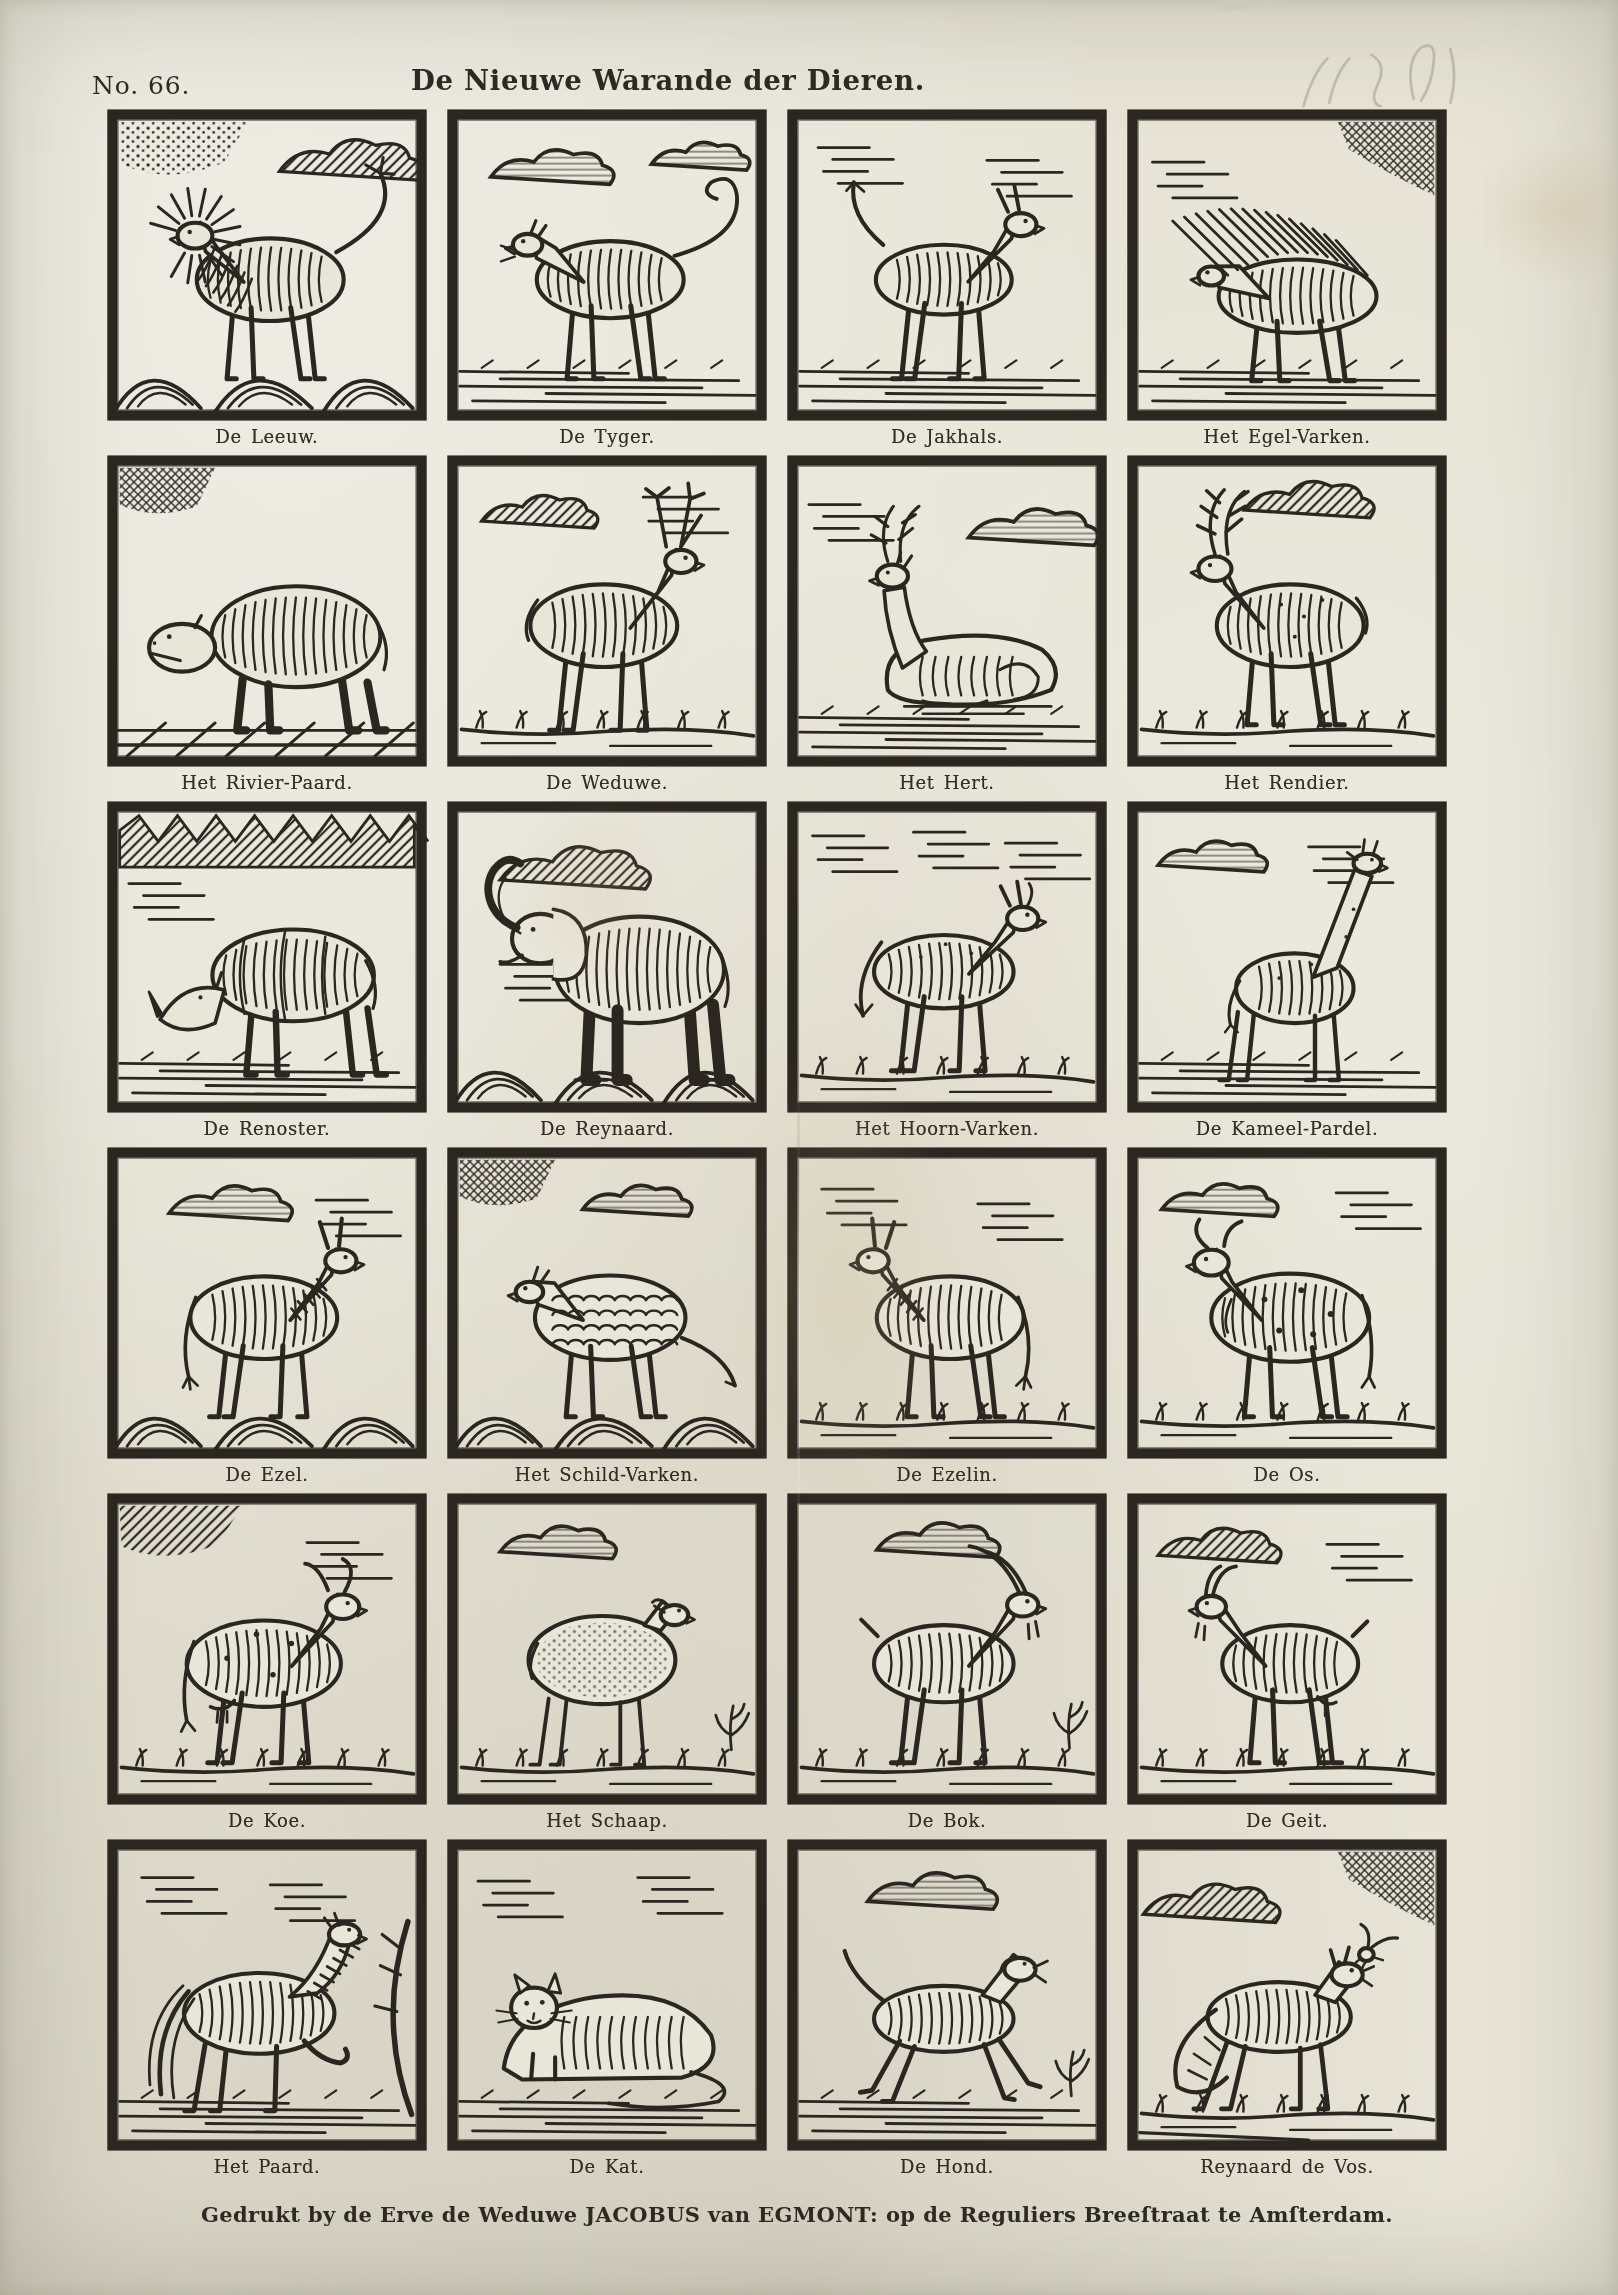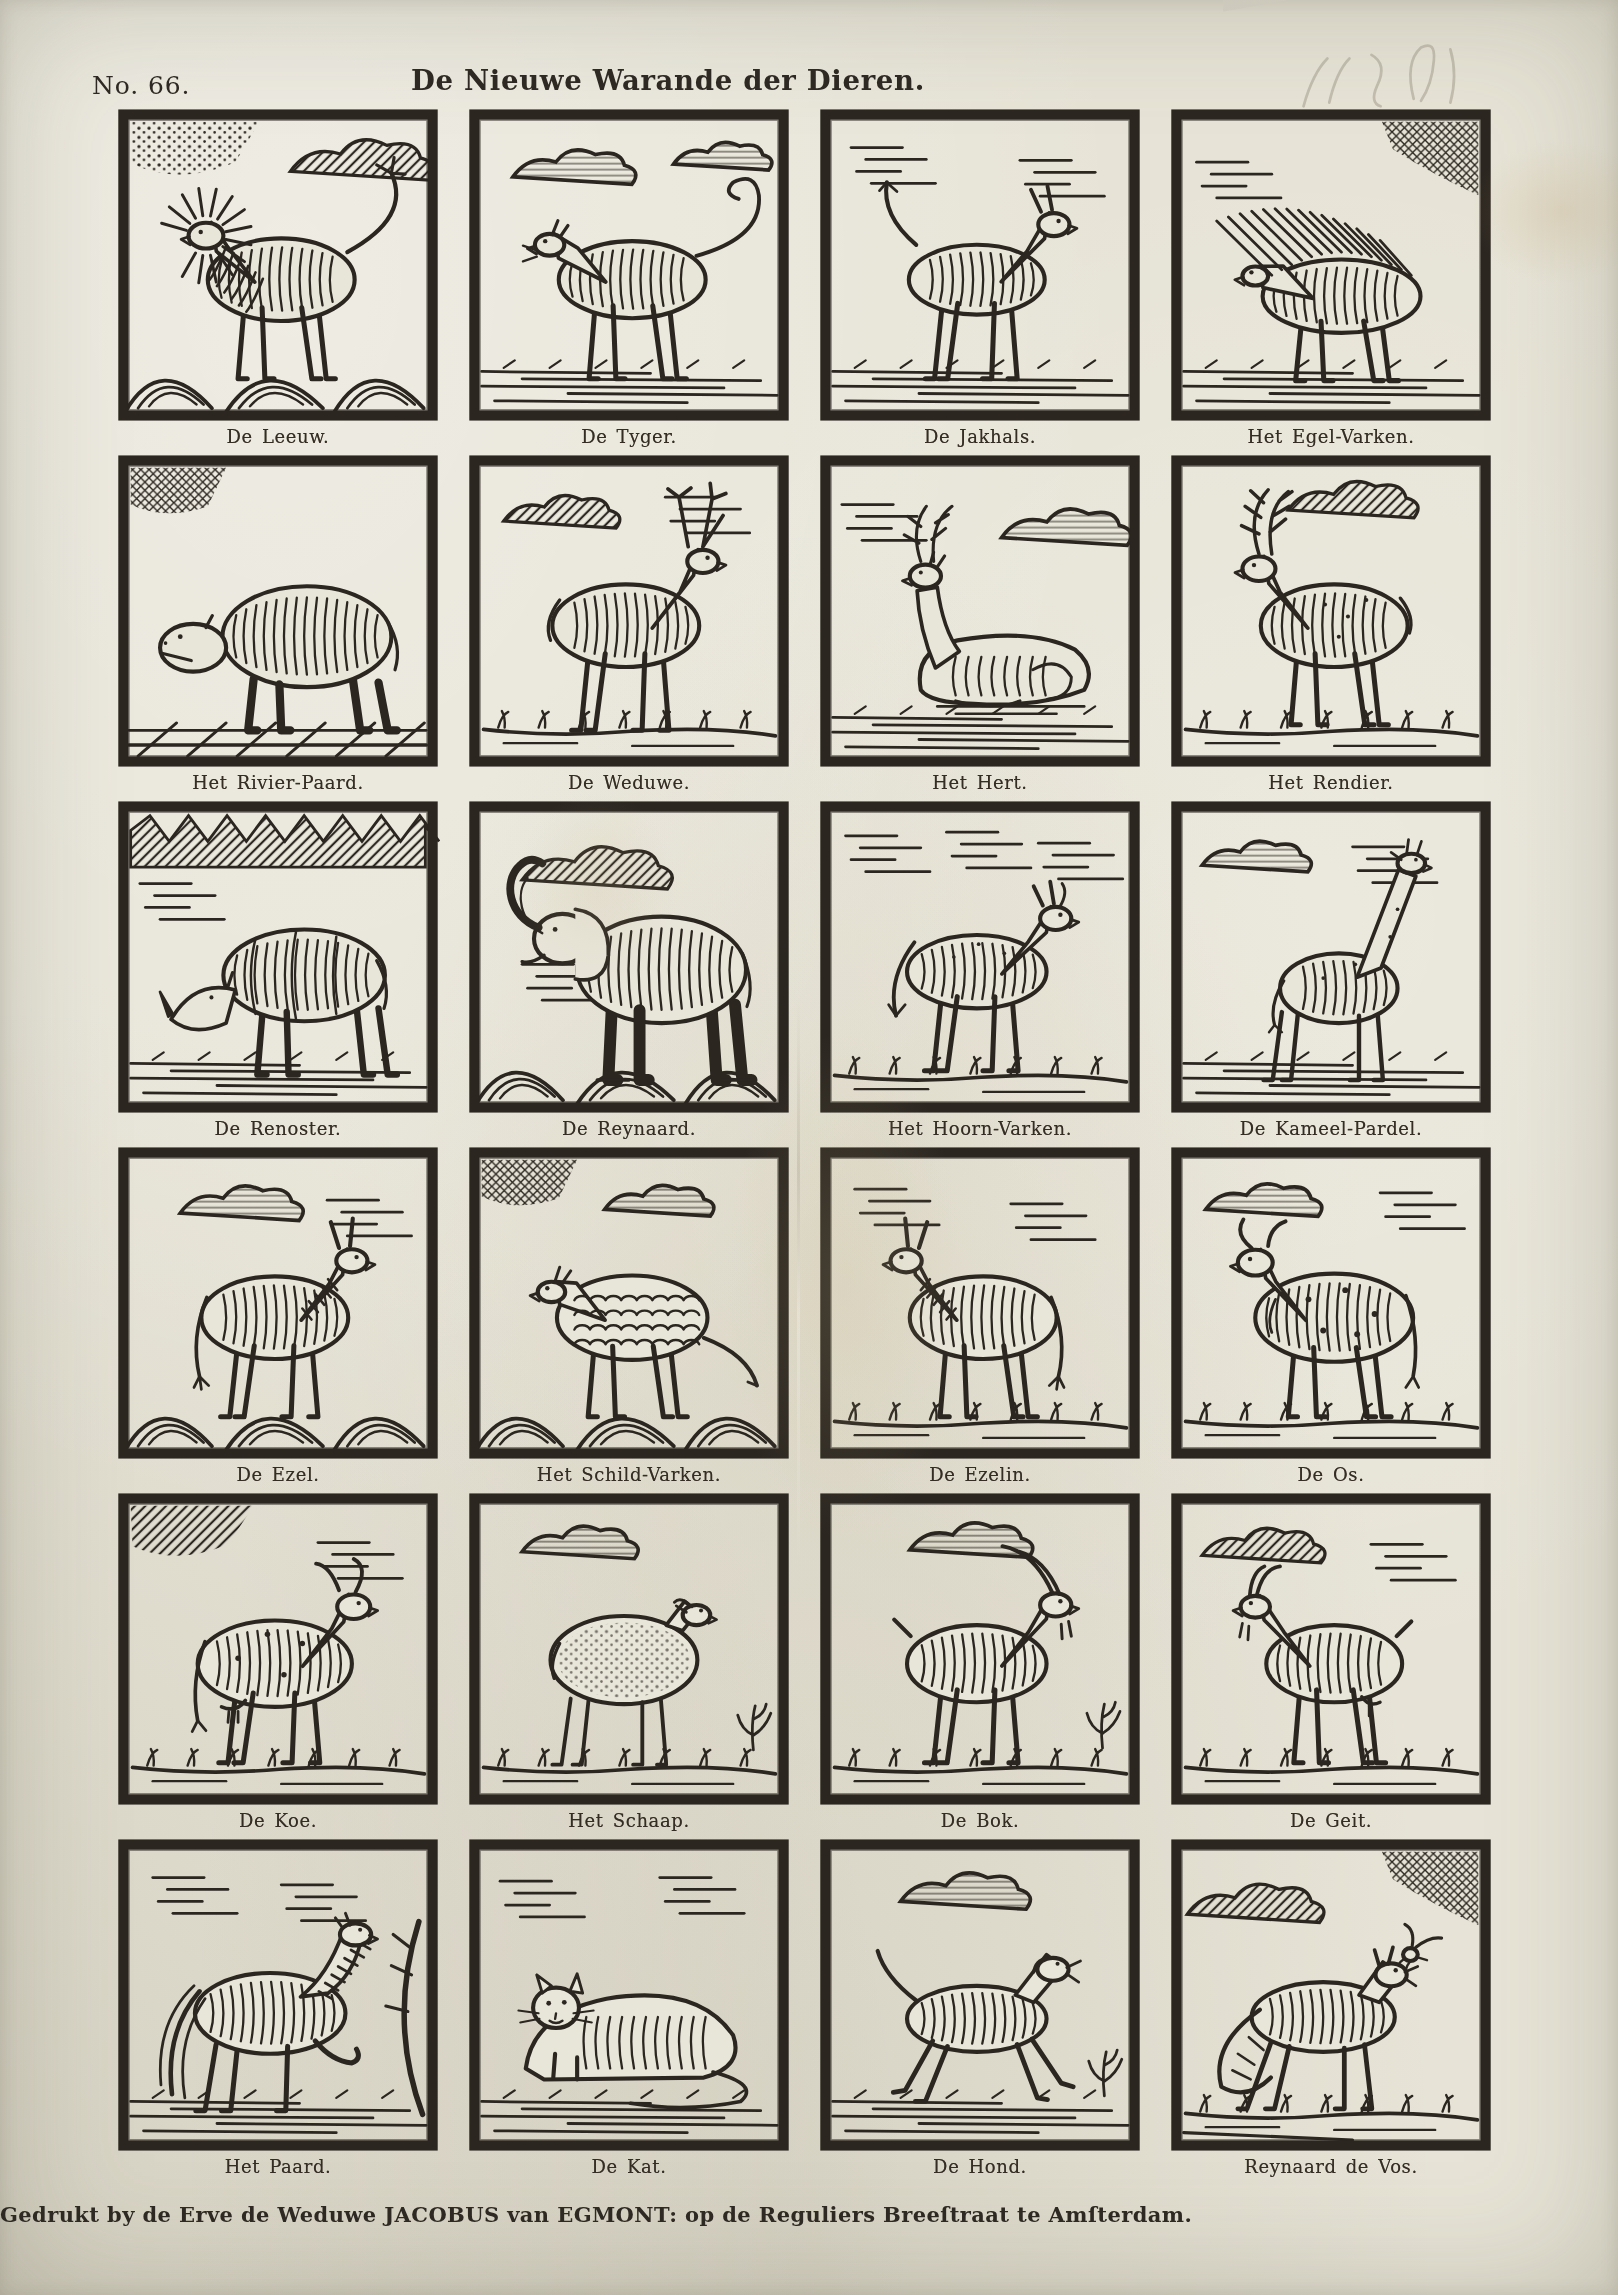--- a/index.html
+++ b/index.html
@@ -21,33 +21,33 @@
   }
   .plate-number{
     position:absolute;left:92px;top:51px;font-size:25px;letter-spacing:0.9px;color:#2e2922;margin-top:20px;
   }
   .title{
     position:absolute;left:0;top:48px;width:1304px;margin:16px;text-align:center;
     font-size:27.5px;font-weight:600;letter-spacing:0.7px;color:#2e2922;
   }
   .pencil{position:absolute;left:1276px;top:18.4px;opacity:.55;}
   .grid{
-    position:absolute;left:116px;top:107px;
-    display:grid;grid-template-columns:repeat(4,324px);column-gap:27px;grid-auto-rows:346px;
+    position:absolute;left:105px;top:107px;
+    display:grid;grid-template-columns:repeat(4,324px);column-gap:16px;grid-auto-rows:346px;
   }
   .cell{width:324px;}
   .frame{width:324px;height:316px;}
   .frame svg{display:block;}
   .caption{
     margin-top:2.8px;text-align:center;font-size:18px;letter-spacing:0.6px;word-spacing:2.8px;
     color:#342d24;text-shadow:0 0 0.6px rgba(52,45,36,.55);
   }
   .imprint{
-    position:absolute;left:0;top:2202px;width:1384px;text-align:left;
-    font-size:21px;font-weight:600;letter-spacing:0.4px;color:#2e2922;
+    position:absolute;left:0;top:2202px;width:1384px;text-align:right;
+    font-size:21px;font-weight:600;letter-spacing:0.4px;color:#2e2922;padding-left:9px;
   }
   .stain{position:absolute;border-radius:50%;pointer-events:none;}
   .s1{left:725px;top:1029px;width:239px;height:514px;background:radial-gradient(ellipse, rgba(201,186,140,.18), transparent 70%);}
   .s2{left:514px;top:790px;width:165px;height:202px;background:radial-gradient(ellipse, rgba(201,186,140,.15), transparent 70%);}
   .s3{left:1469px;top:138px;width:184px;height:147px;background:radial-gradient(ellipse, rgba(190,160,110,.22), transparent 70%);}
   .crease{position:absolute;left:797px;top:1001px;width:2.8px;height:569px;pointer-events:none;
     background:linear-gradient(to bottom, transparent, rgba(120,110,90,.18) 30%, rgba(255,255,255,.25) 55%, transparent);}
 </style>
 </head>
 <body>

